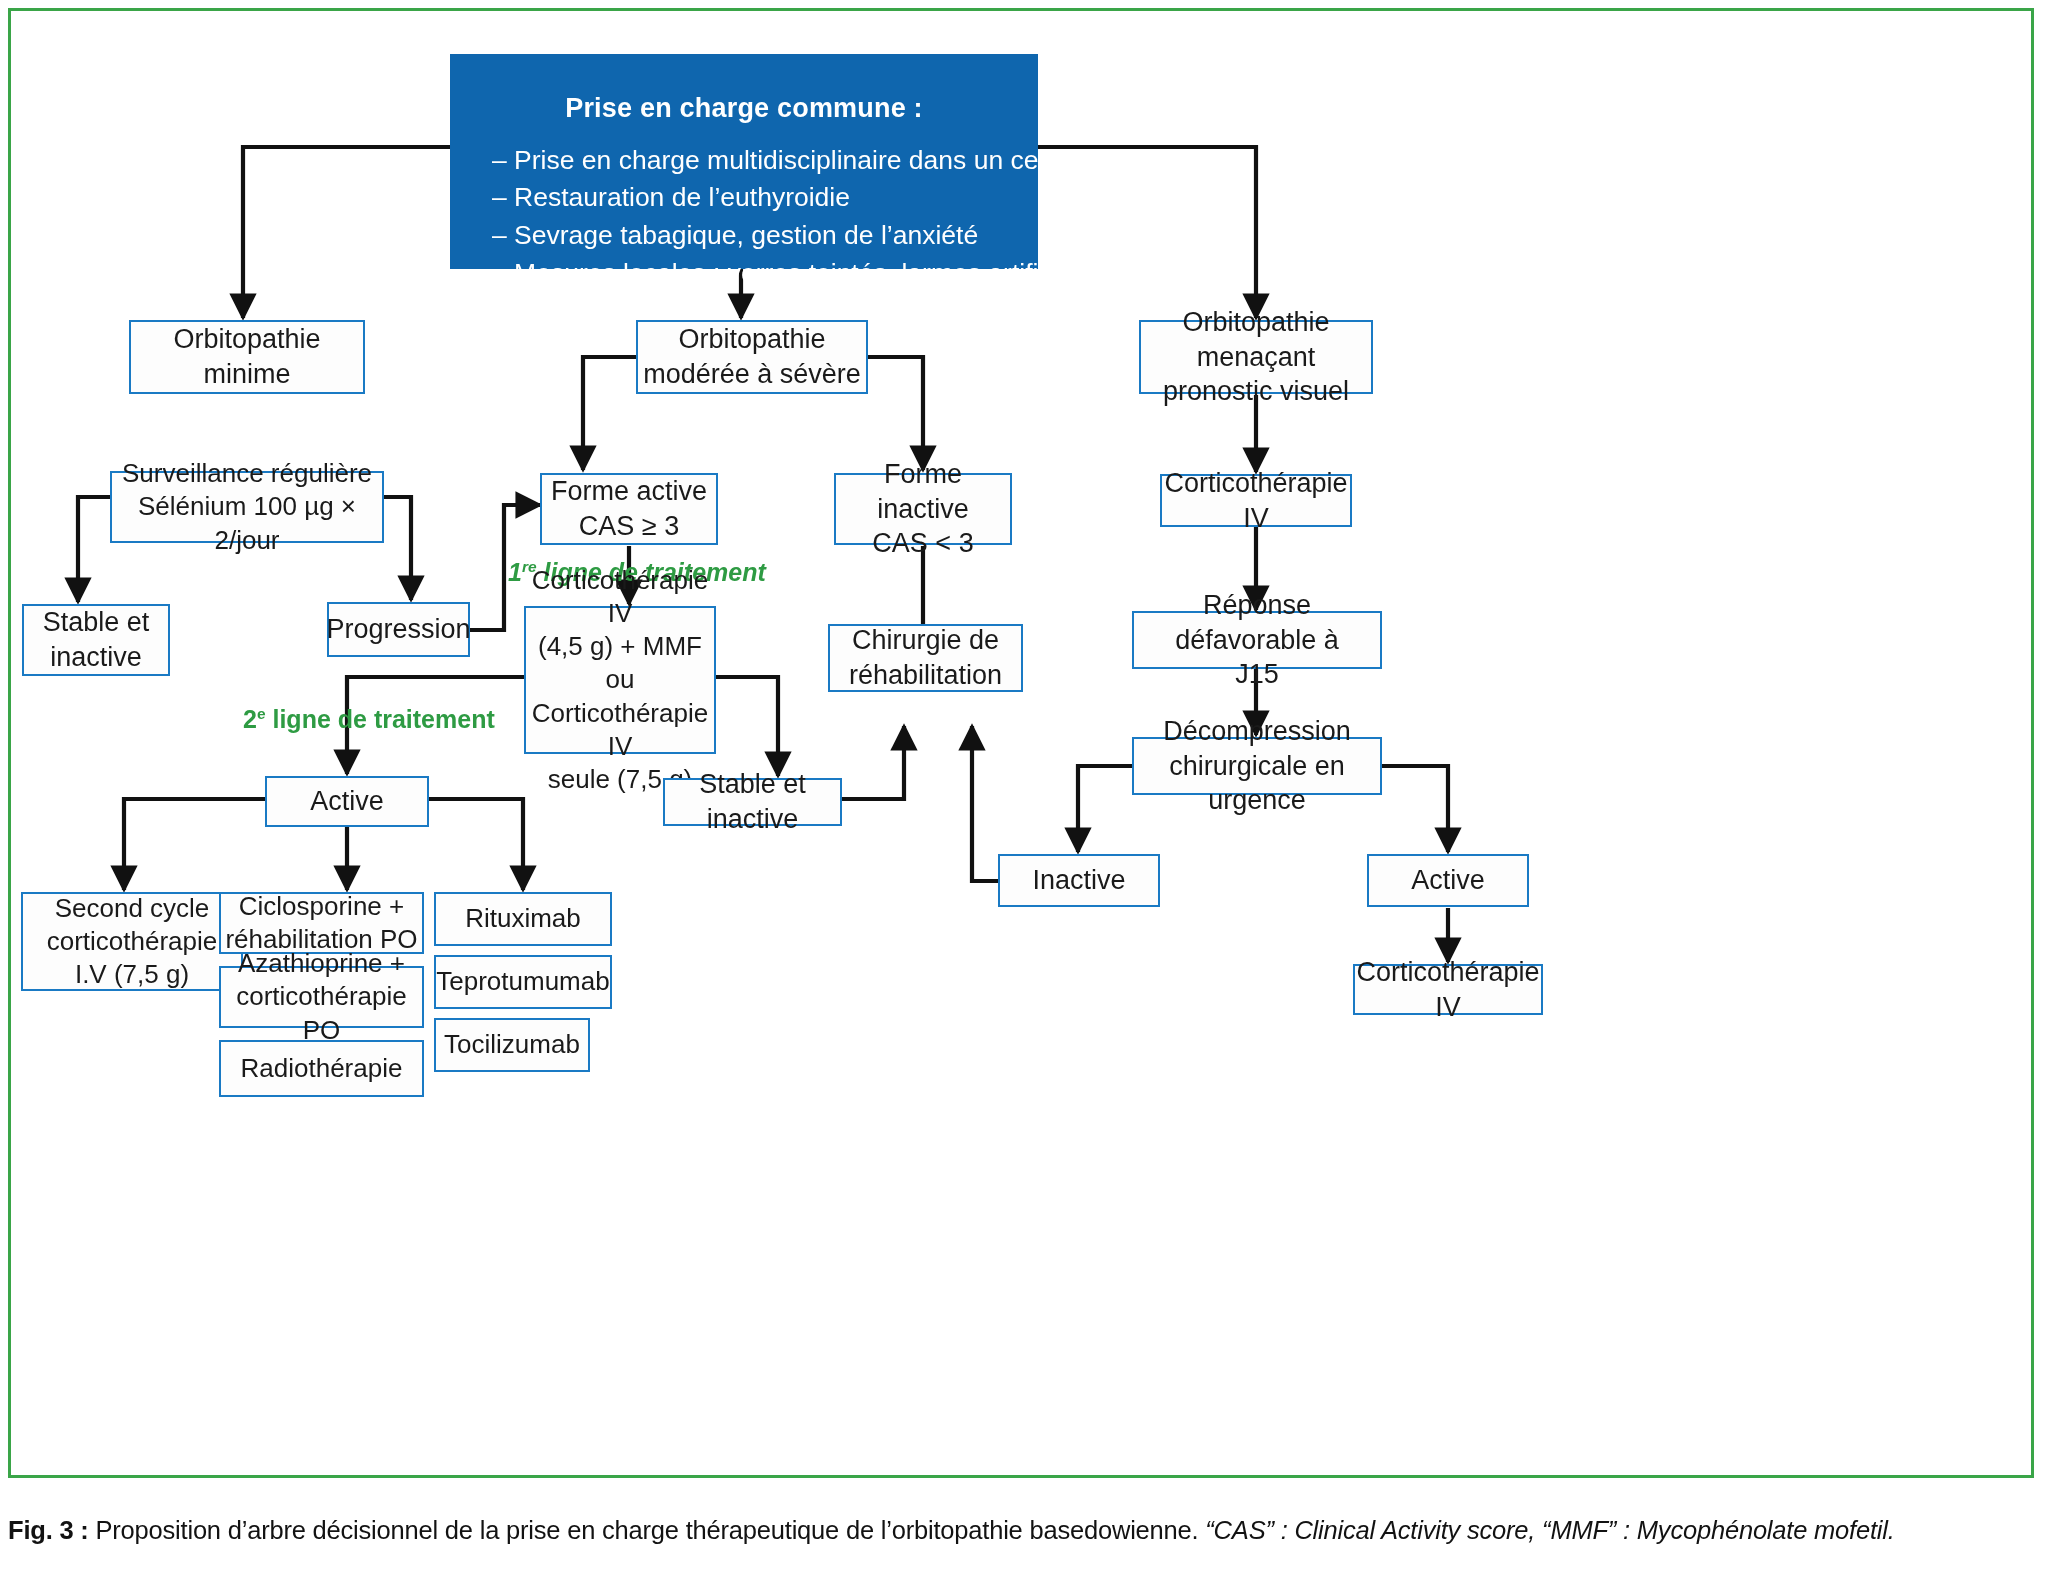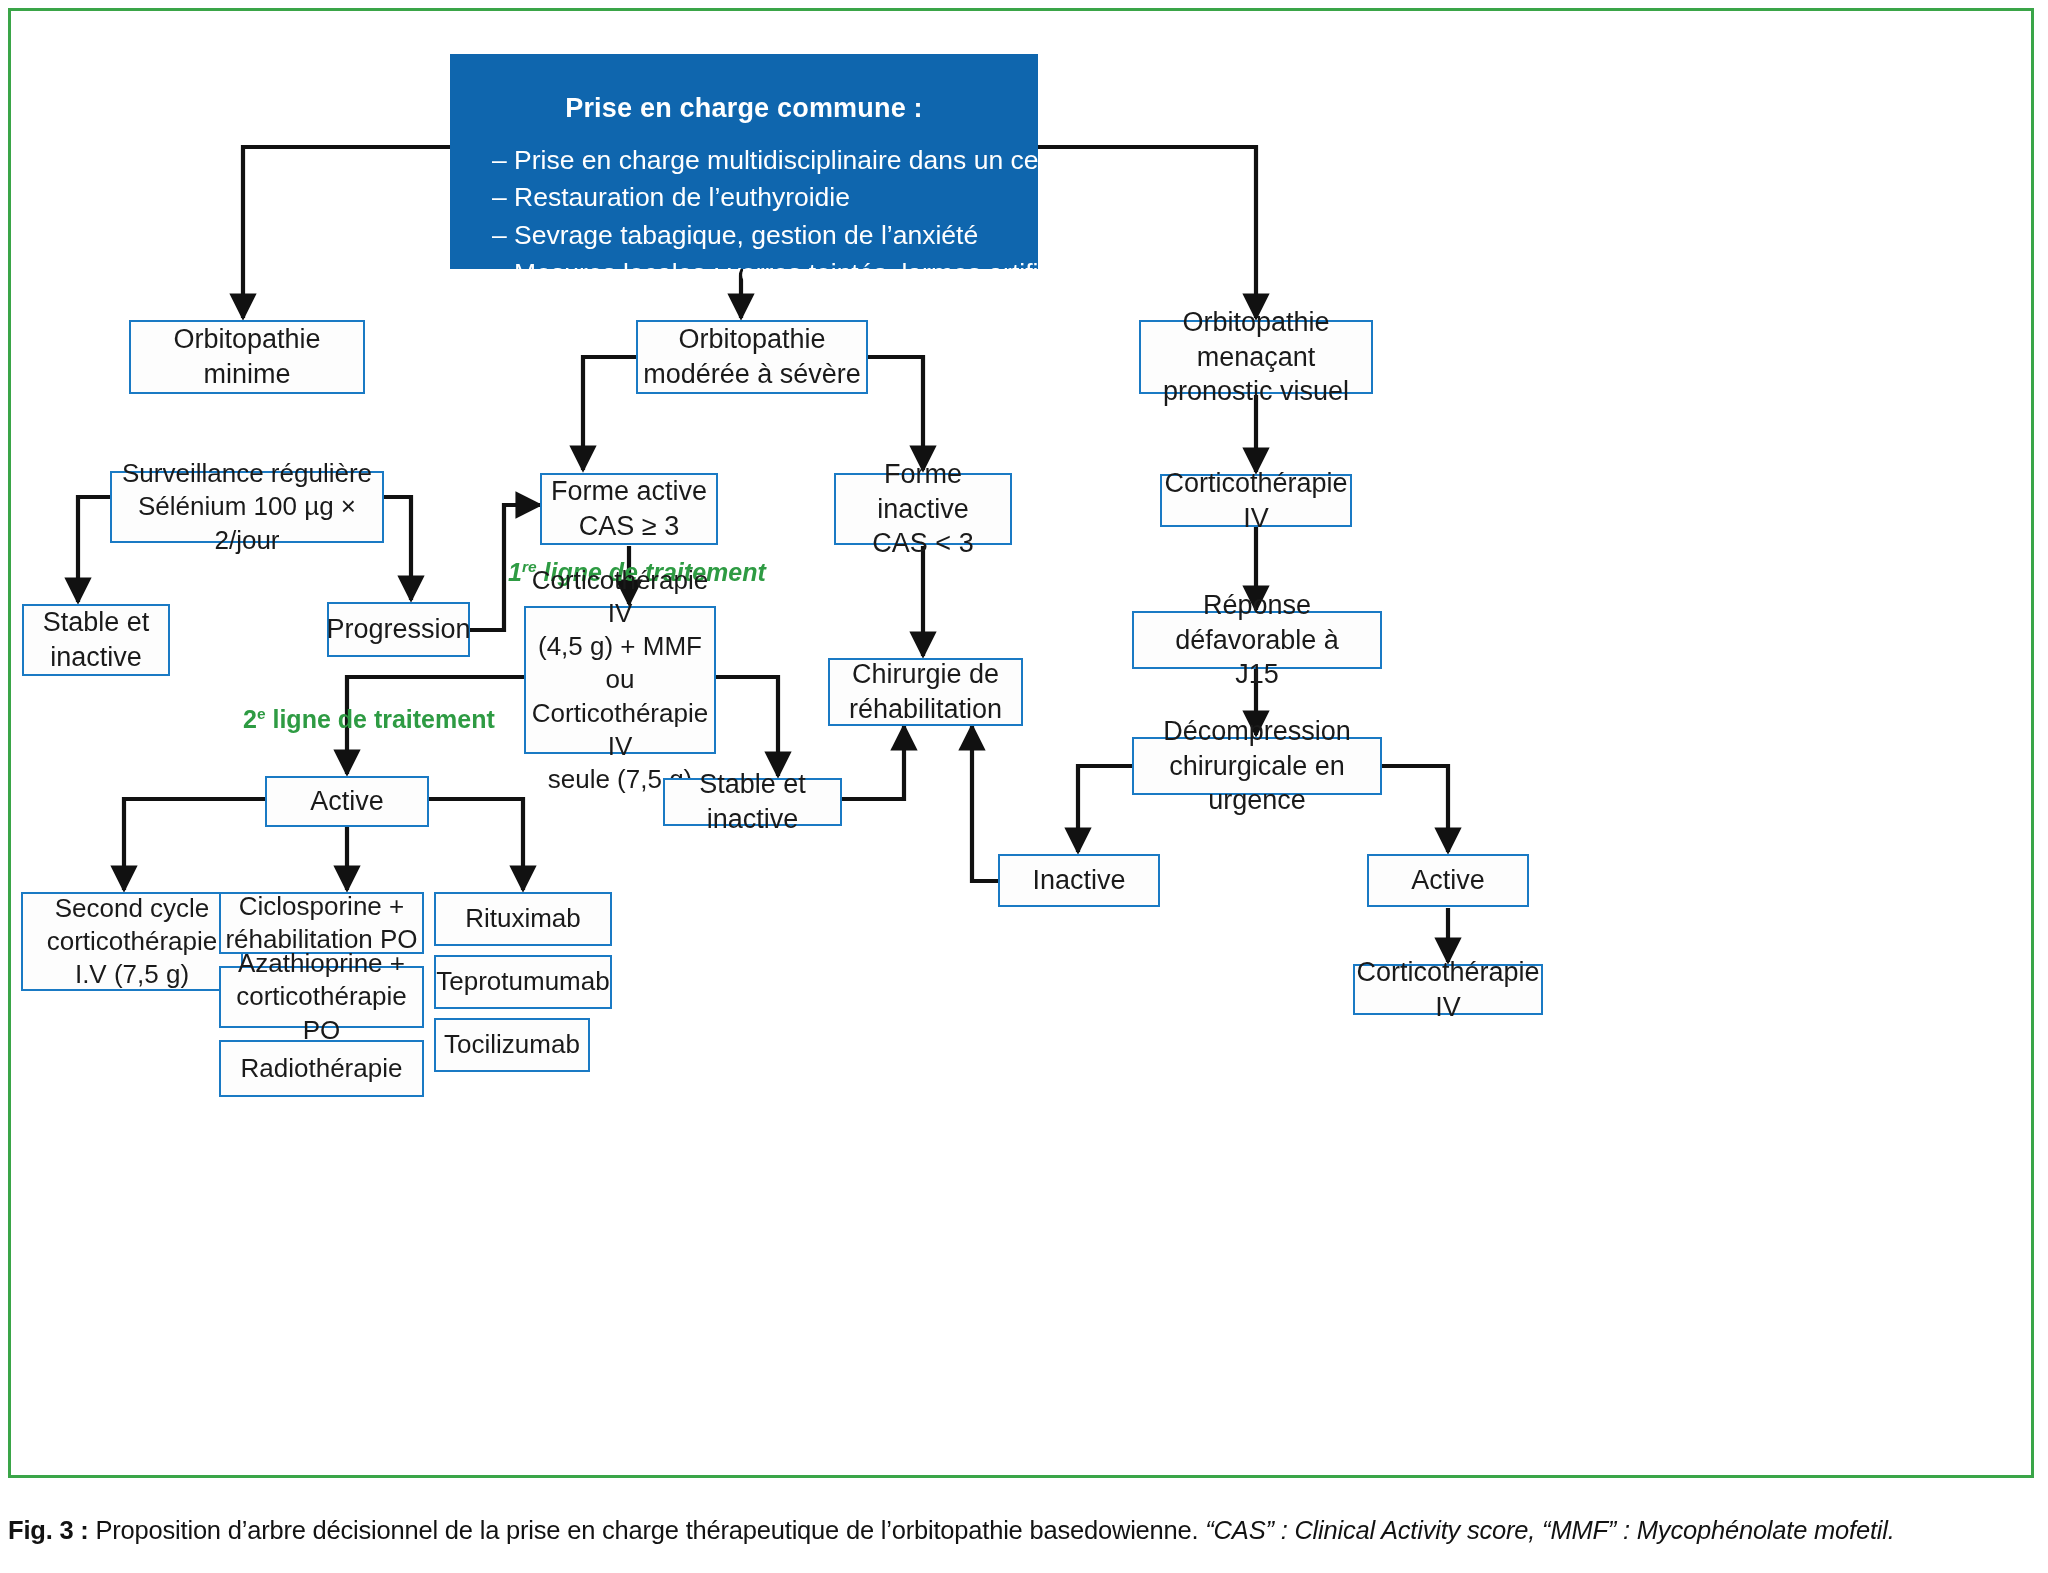--- a/index.html
+++ b/index.html
@@ -199,21 +199,21 @@
 inactive</div>
 
   <div class="node plain" style="left:327px; top:602px; width:143px; height:55px;">Progression</div>
 
   <div class="node plain" style="left:524px; top:606px; width:192px; height:148px; white-space:pre-line; font-size:26px;">Corticothérapie IV
 (4,5 g) + MMF
 ou
 Corticothérapie IV
 seule (7,5 g)</div>
 
-  <div class="node plain" style="left:828px; top:658px; width:195px; height:68px; white-space:pre-line;">Chirurgie de
+  <div class="node plain" style="left:828px; top:624px; width:195px; height:68px; white-space:pre-line;">Chirurgie de
 réhabilitation</div>
 
   <div class="node plain" style="left:1132px; top:611px; width:250px; height:58px; white-space:pre-line;">Réponse défavorable à
 J15</div>
 
   <div class="node plain" style="left:1132px; top:737px; width:250px; height:58px; white-space:pre-line;">Décompression
 chirurgicale en urgence</div>
 
   <div class="node plain" style="left:265px; top:776px; width:164px; height:51px;">Active</div>
 

